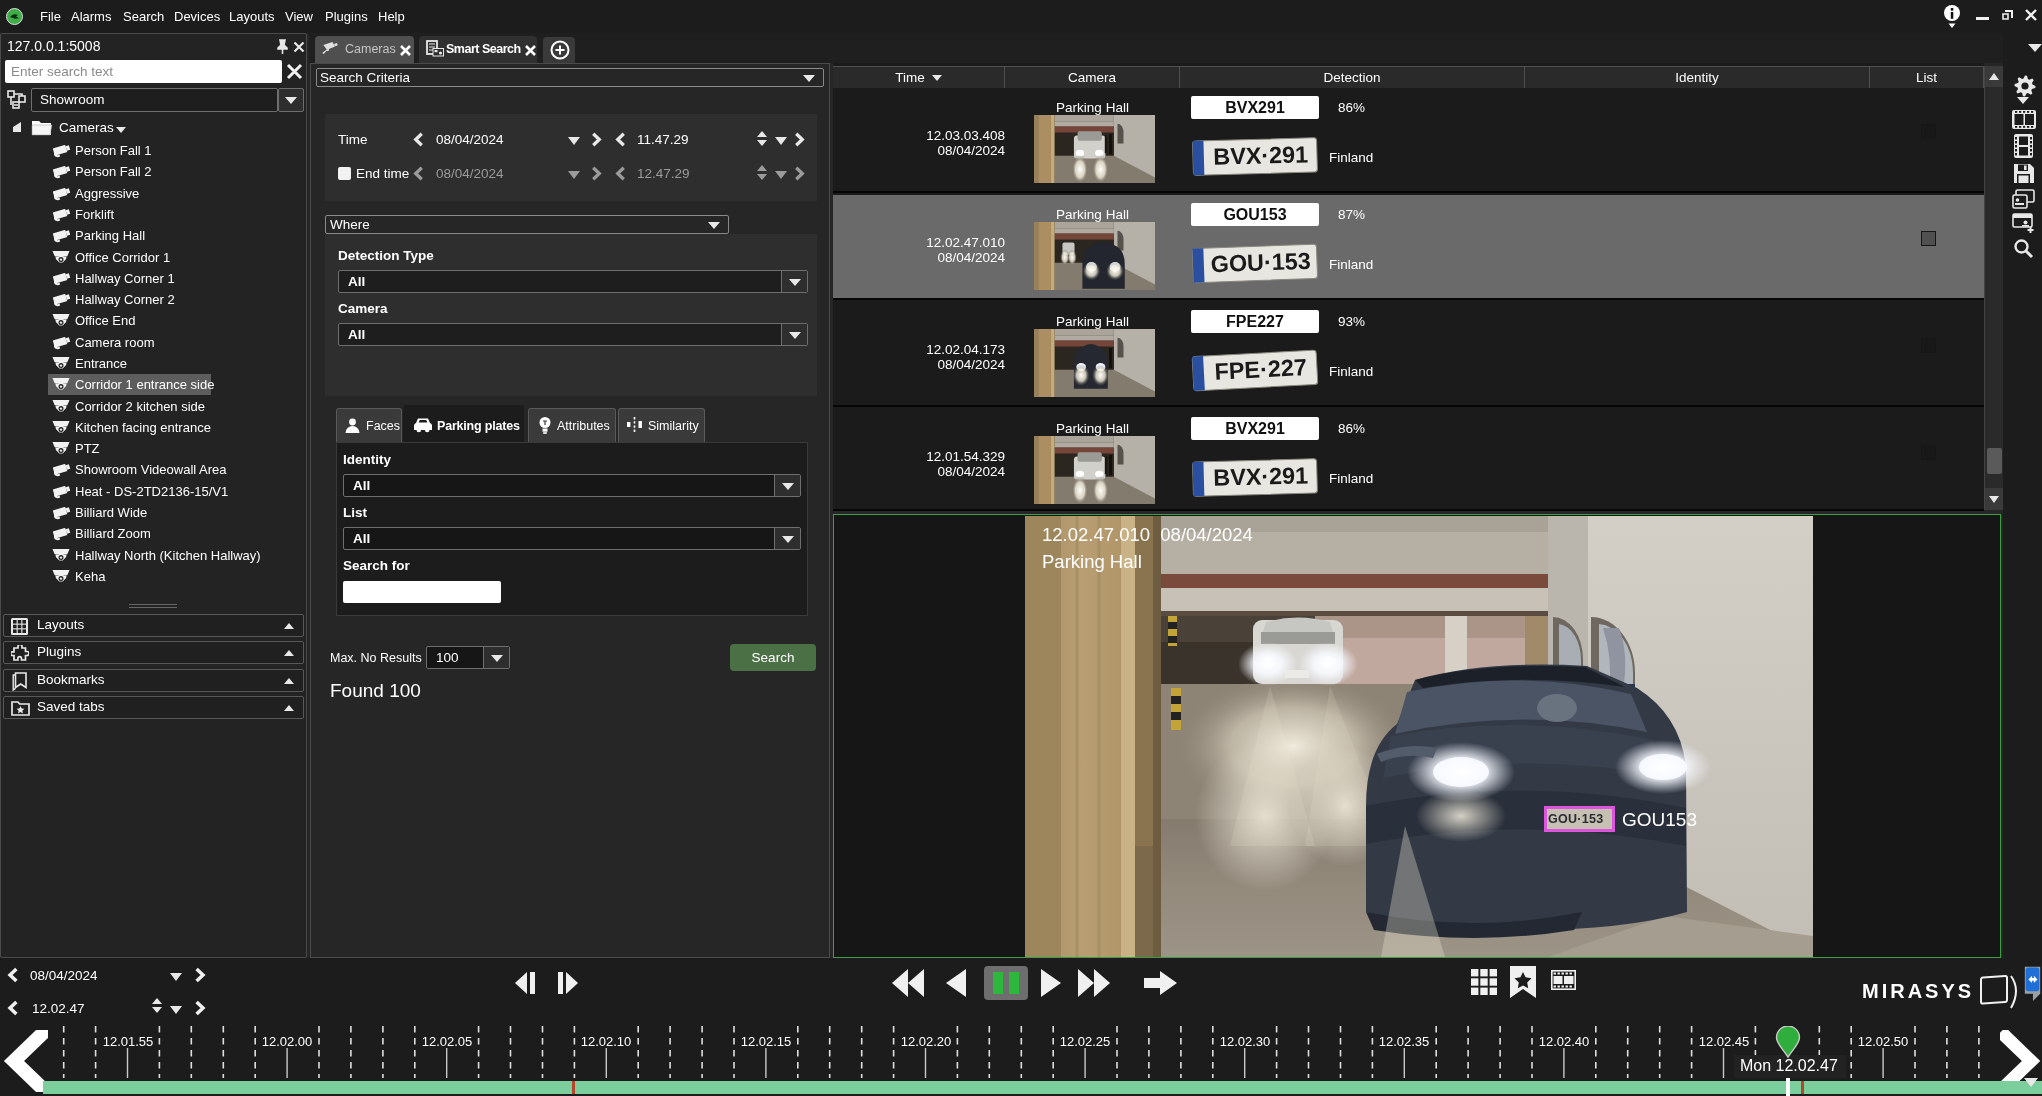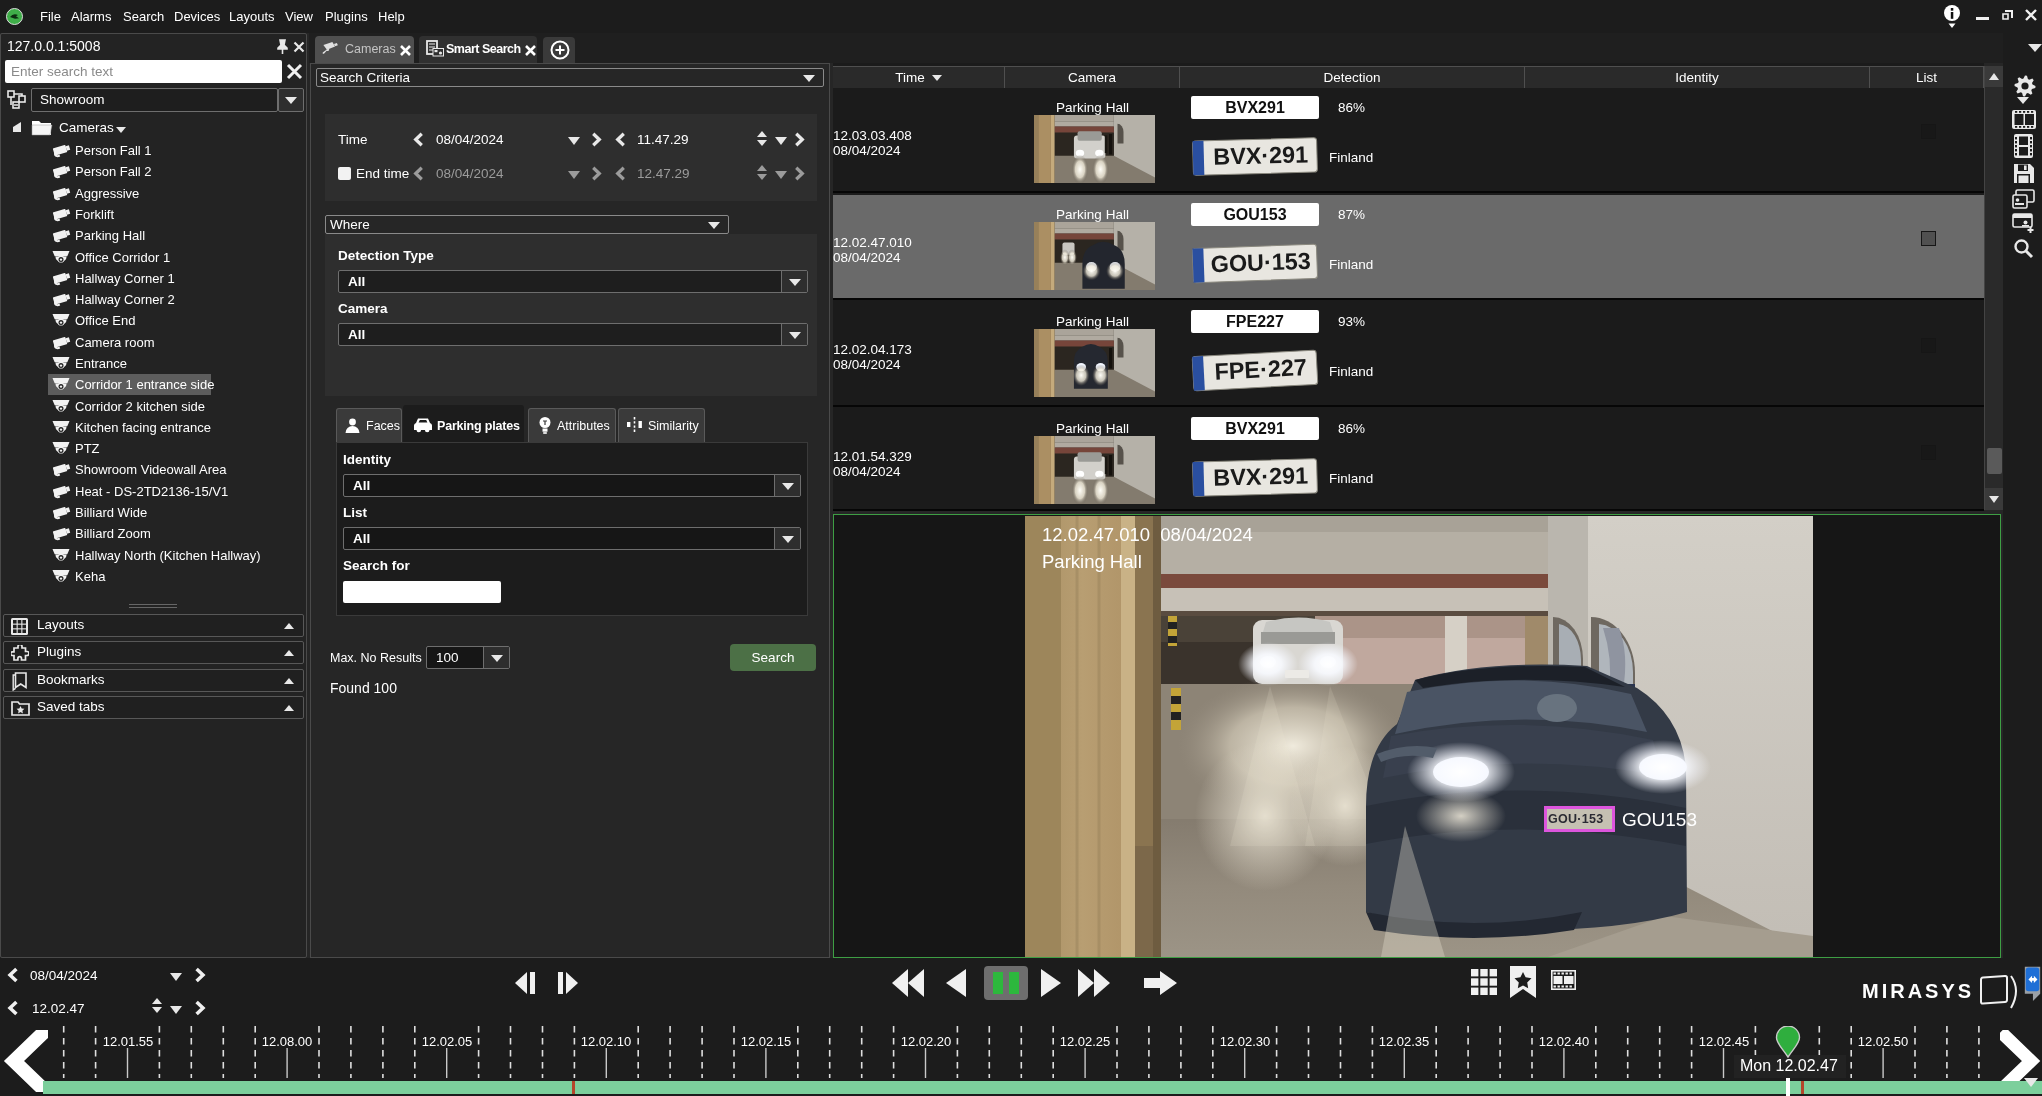--- a/index.html
+++ b/index.html
@@ -32,21 +32,21 @@
 .ddrow .v { position:absolute; left:9px; top:3px; }
 .ddrow .btn { position:absolute; right:0; top:0; bottom:0; width:26px; border-left:1px solid #6e6e6e; background:#2e2e2e; }
 .ddrow .btn:after { content:""; position:absolute; left:7px; top:8px; width:0; height:0; border-left:6px solid transparent; border-right:6px solid transparent; border-top:7px solid #e8e8e8; }
 
 
 #tablewrap { position:absolute; left:833px; top:63px; width:1151px; height:447px; background:#1b1b1b; border-bottom:2px solid #4f4f4f; }
 #thead { position:absolute; left:0; top:3px; width:1151px; height:23px; background:#2a2a2a; border-top:1px solid #4f4f4f; border-bottom:1px solid #4f4f4f; font-size:13.5px; }
 .throw { position:absolute; top:0; height:21px; line-height:21px; text-align:center; border-right:1px solid #4f4f4f; }
 .trow { position:absolute; left:0; width:1151px; height:105px; background:#1b1b1b; border-bottom:2px solid #060606; }
 .trow.sel { background:#6a6a6a; }
-.ttime { position:absolute; left:0; width:172px; text-align:left; font-size:13.5px; }
+.ttime { position:absolute; left:0; width:172px; text-align:right; font-size:13.5px; }
 .pharow { position:absolute; left:172px; width:175px; text-align:center; font-size:13.5px; }
 .platebox { position:absolute; left:358px; top:8px; width:128px; height:23px; background:#fff; border-radius:2px; color:#101010; font-size:16px; font-weight:bold; text-align:center; line-height:23px; }
 .pct { position:absolute; left:505px; top:12px; font-size:13.5px; }
 .finland { position:absolute; left:496px; top:62px; font-size:13.5px;text-align:right; }
 .checkbox { position:absolute; left:1088px; top:36px; width:15px; height:15px; border:1.5px solid #161616; background:rgba(20,20,20,0.3); }
 
 
 #videowrap { position:absolute; left:833px; top:514px; width:1168px; height:444px; background:#161616; border:1px solid #3e9e44; }
 
 
@@ -586,21 +586,21 @@
       <span class="btn"></span>
     </div>
 <div class="abs" style="left:343px;top:558px;font-size:13.5px;font-weight:bold">Search for</div>
 <div class="abs" style="left:343px;top:581px;width:158px;height:22px;background:#fff;border-radius:2px"></div>
 <div class="abs" style="left:330px;top:651px;font-size:12.5px">Max. No Results</div>
 <div class="ddrow" style="left:426px;top:646px;width:84px;background:#161616;font-weight:normal">
       <span class="v">100</span>
       <span class="btn"></span>
     </div>
 <div class="abs" style="left:730px;top:644px;width:86px;height:27px;background:#4c7046;border-radius:4px;text-align:center;line-height:27px;font-size:13.5px">Search</div>
-<div class="abs" style="left:330px;top:680px;font-size:14px">Found 100</div>
+<div class="abs" style="left:330px;top:680px;font-size:19px">Found 100</div>
 
 <div id="tablewrap">
       <div id="thead">
         <div class="throw" style="left:0px;width:172px">Time<span style="display:inline-block;margin-left:7px;width:0;height:0;border-left:5px solid transparent;border-right:5px solid transparent;border-top:6px solid #e8e8e8;vertical-align:1px"></span></div>
         <div class="throw" style="left:172px;width:175px">Camera</div>
         <div class="throw" style="left:347px;width:345px">Detection</div>
         <div class="throw" style="left:692px;width:345px">Identity</div>
         <div class="throw" style="left:1037px;width:114px">List</div>
       </div>
 <div class="trow" style="top:25px;height:105px">
@@ -1135,21 +1135,21 @@
       <line x1="1755.4" y1="6" x2="1755.4" y2="58" stroke="#dedede" stroke-width="1.6" stroke-dasharray="6.5 5.5"></line>
       <line x1="1787.3" y1="6" x2="1787.3" y2="58" stroke="#dedede" stroke-width="1.6" stroke-dasharray="6.5 5.5"></line>
       <line x1="1819.3" y1="6" x2="1819.3" y2="58" stroke="#dedede" stroke-width="1.6" stroke-dasharray="6.5 5.5"></line>
       <line x1="1851.2" y1="6" x2="1851.2" y2="58" stroke="#dedede" stroke-width="1.6" stroke-dasharray="6.5 5.5"></line>
       <line x1="1883.1" y1="28" x2="1883.1" y2="58" stroke="#c9c9c9" stroke-width="1.4"></line>
       <line x1="1915.0" y1="6" x2="1915.0" y2="58" stroke="#dedede" stroke-width="1.6" stroke-dasharray="6.5 5.5"></line>
       <line x1="1946.9" y1="6" x2="1946.9" y2="58" stroke="#dedede" stroke-width="1.6" stroke-dasharray="6.5 5.5"></line>
       <line x1="1978.9" y1="6" x2="1978.9" y2="58" stroke="#dedede" stroke-width="1.6" stroke-dasharray="6.5 5.5"></line>
     </svg>
 <div class="ticklabel" style="left:128px">12.01.55</div>
-<div class="ticklabel" style="left:287px">12.08.00</div>
+<div class="ticklabel" style="left:287px">12.02.00</div>
 <div class="ticklabel" style="left:447px">12.02.05</div>
 <div class="ticklabel" style="left:606px">12.02.10</div>
 <div class="ticklabel" style="left:766px">12.02.15</div>
 <div class="ticklabel" style="left:926px">12.02.20</div>
 <div class="ticklabel" style="left:1085px">12.02.25</div>
 <div class="ticklabel" style="left:1245px">12.02.30</div>
 <div class="ticklabel" style="left:1404px">12.02.35</div>
 <div class="ticklabel" style="left:1564px">12.02.40</div>
 <div class="ticklabel" style="left:1724px">12.02.45</div>
 <div class="ticklabel" style="left:1883px">12.02.50</div>

